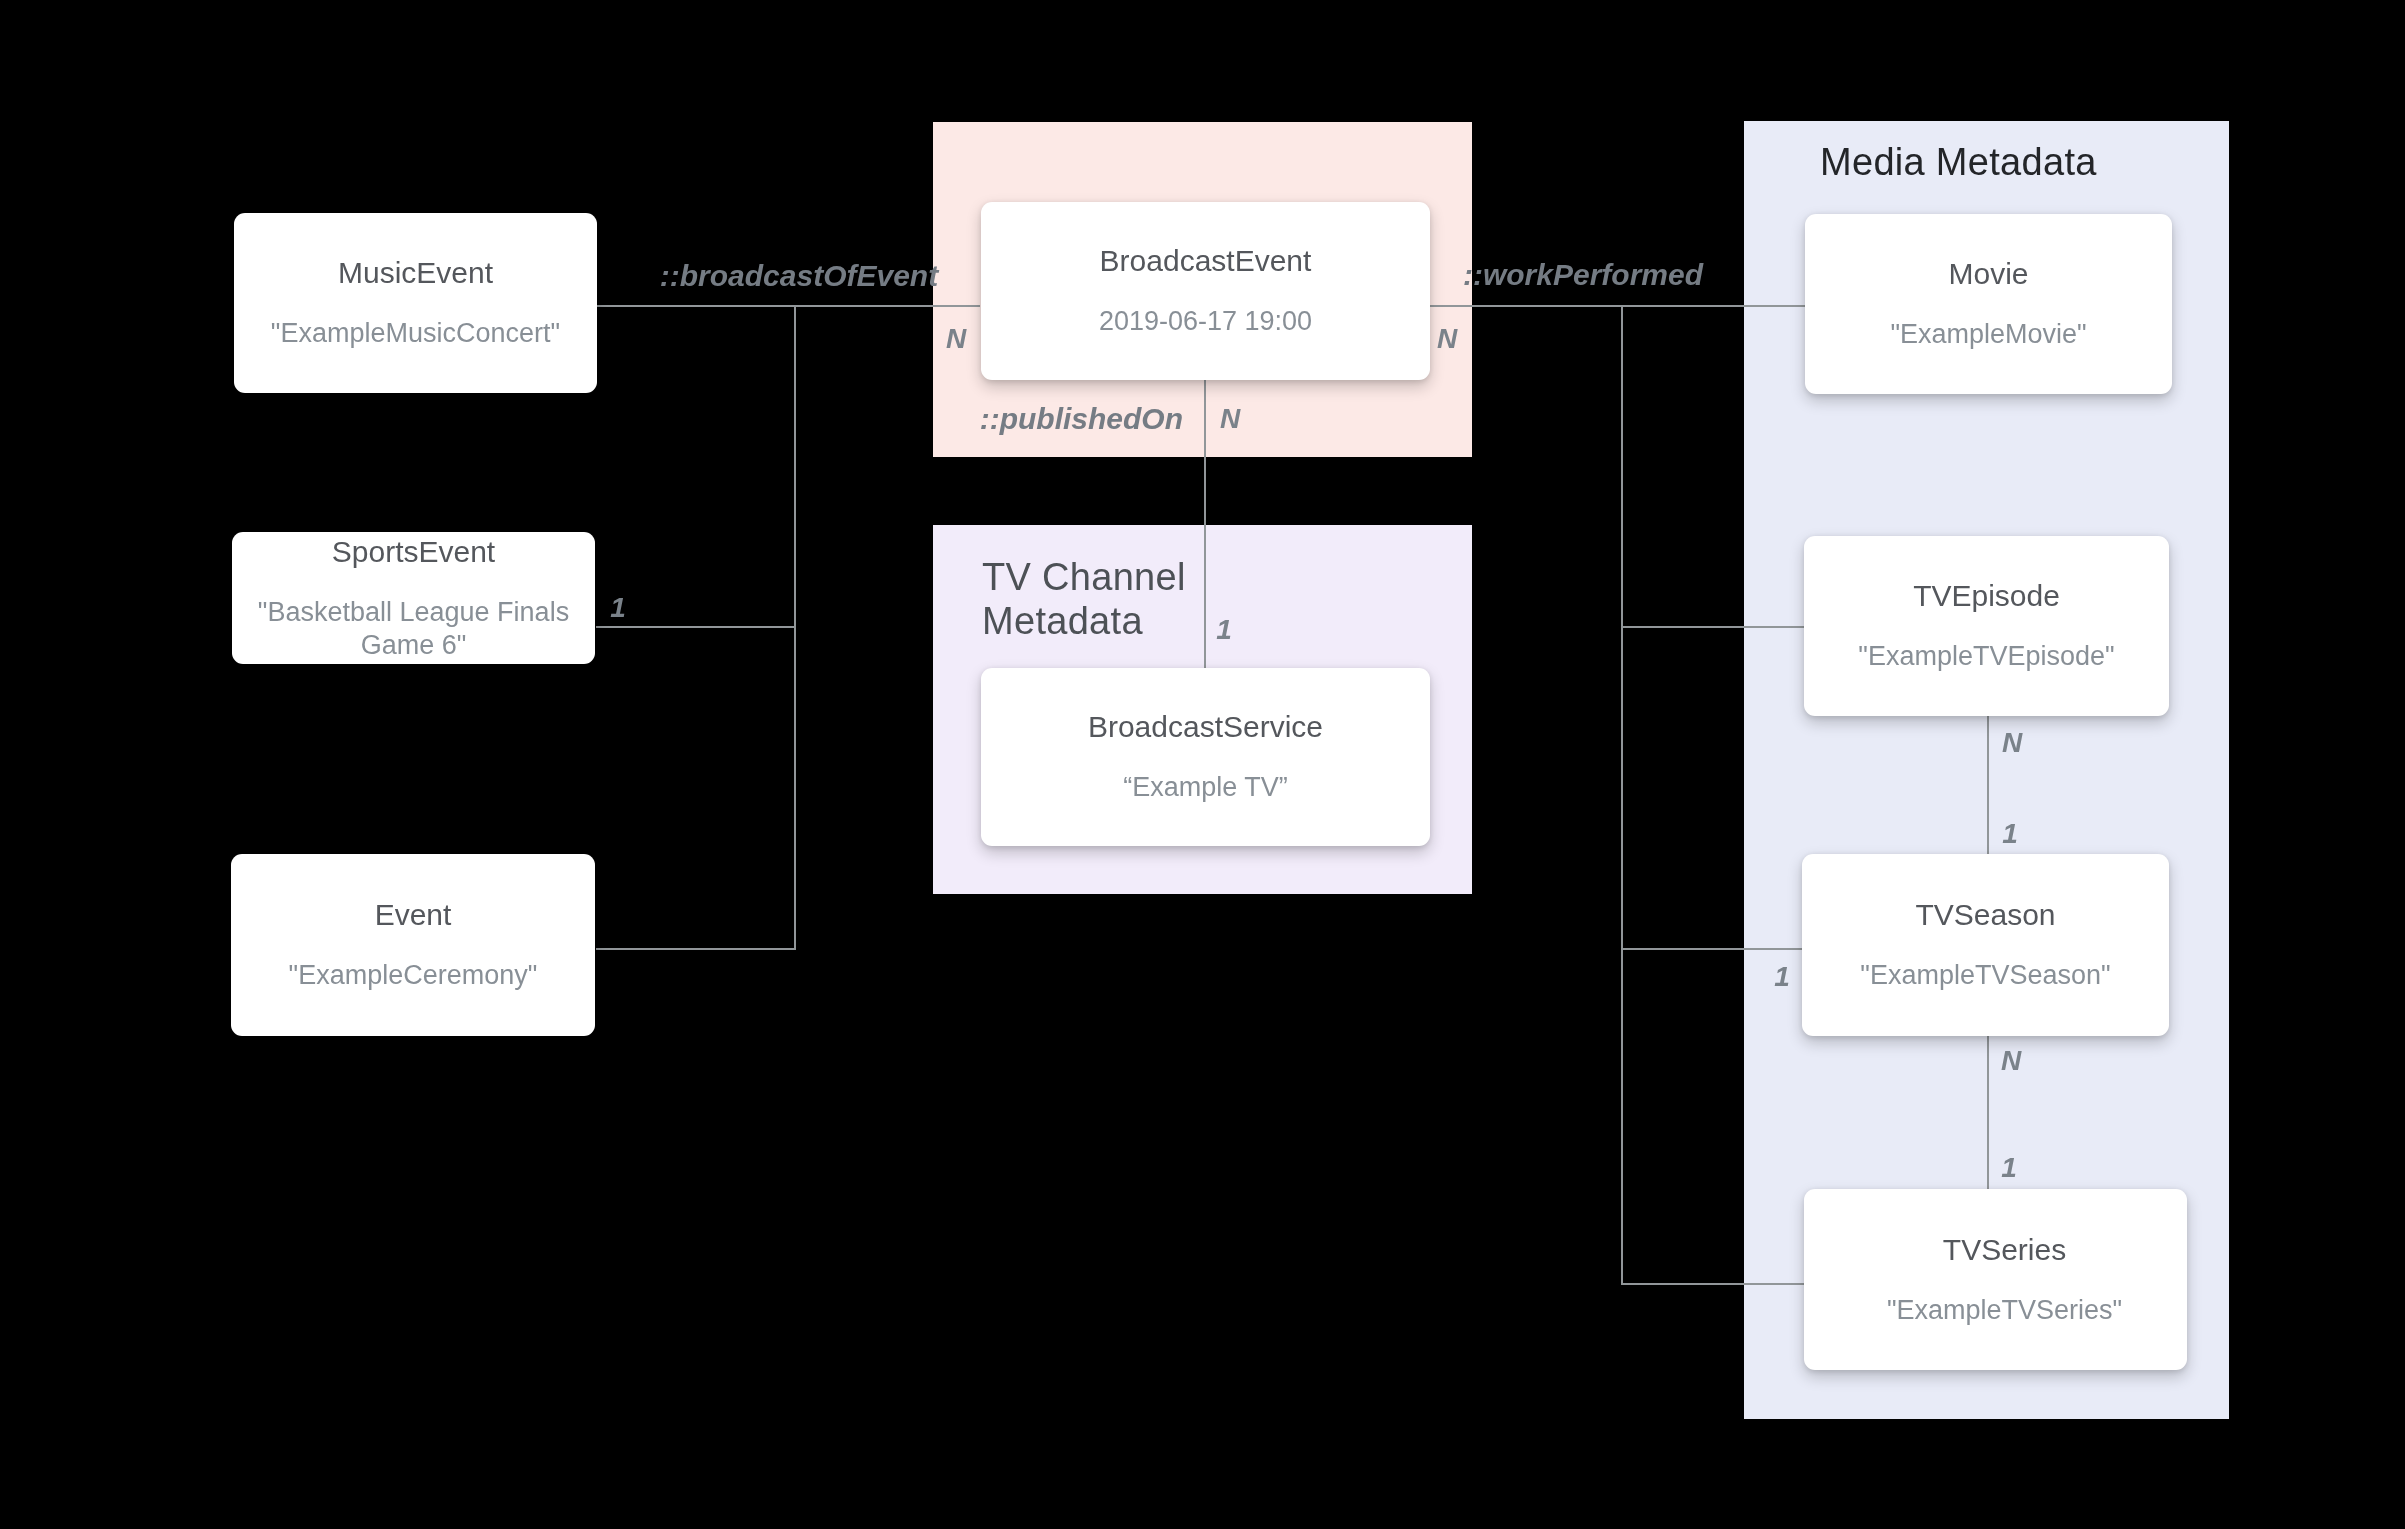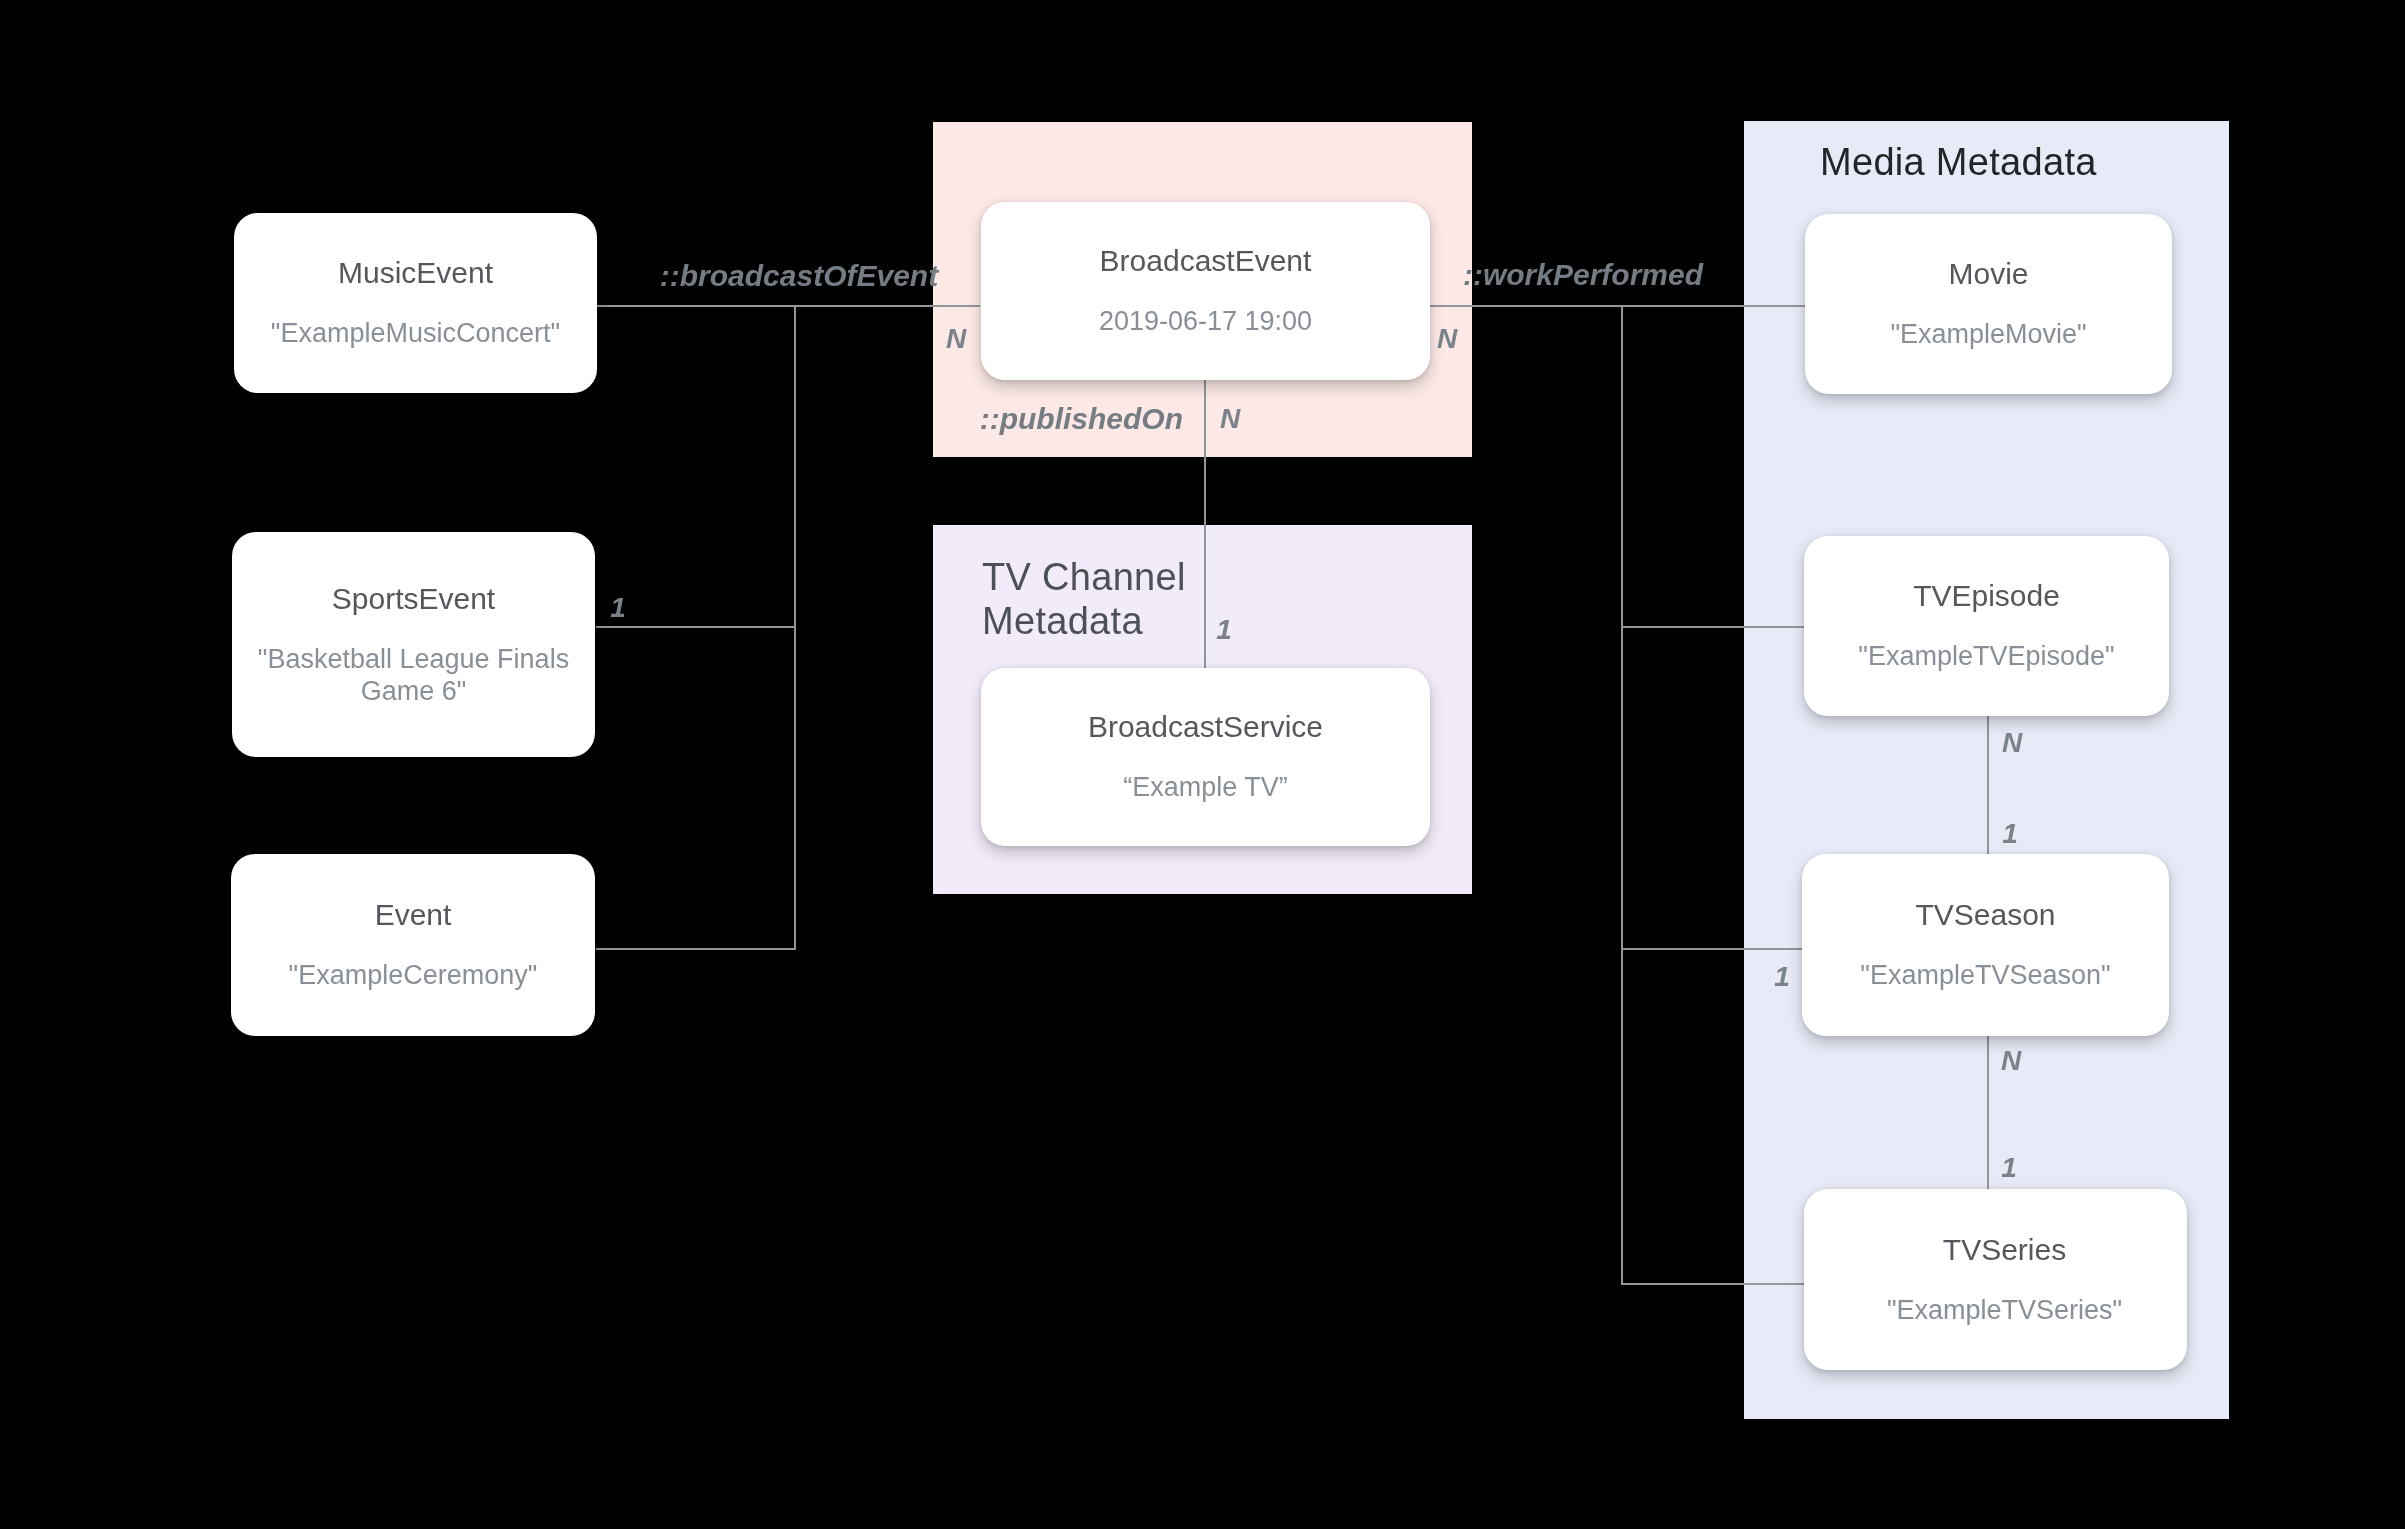--- a/index.html
+++ b/index.html
@@ -15,29 +15,29 @@
   #panel-media{left:1744px;top:121px;width:485px;height:1298px;background:#E8EBF7;}
   .panel-title{
     position:absolute;font-size:38px;line-height:44px;color:#232529;
     letter-spacing:0.3px;white-space:pre-line;
   }
   #panel-event .panel-title{left:64px;top:20px;}
   #panel-media .panel-title{left:76px;top:19px;}
   #panel-tvchannel .panel-title{left:49px;top:30px;color:#4D5156;}
   
   .card{
-    position:absolute;background:#FFFFFF;border-radius:24px;
+    position:absolute;background:#FFFFFF;border-radius:11px;
     box-shadow:0 6.7px 15.3px rgba(0,0,0,.20),0 1.9px 4.8px rgba(0,0,0,.10);
     display:flex;flex-direction:column;align-items:center;justify-content:center;
     gap:27px;
   }
   .card-title{font-size:30px;line-height:34px;color:#54575C;}
   .card-subtitle{font-size:27px;line-height:32.5px;color:#888F96;white-space:pre-line;text-align:center;}
   #card-music{left:234px;top:213px;width:363px;height:180px;}
-  #card-sports{left:232px;top:532px;width:363px;height:225px;}
+  #card-sports{left:232px;top:532px;width:363px;height:132px;}
   #card-event{left:231px;top:854px;width:364px;height:182px;}
   #card-bevent{left:981px;top:202px;width:449px;height:178px;}
   #card-bservice{left:981px;top:668px;width:449px;height:178px;}
   #card-movie{left:1805px;top:214px;width:367px;height:180px;}
   #card-tvepisode{left:1804px;top:536px;width:365px;height:180px;}
   #card-tvseason{left:1802px;top:854px;width:367px;height:182px;}
   #card-tvseries{left:1804px;top:1189px;width:365px;height:181px;padding-left:18px;}
   
   .hline{position:absolute;height:1.9px;background:#919699;}
   .vline{position:absolute;width:1.9px;background:#919699;}

